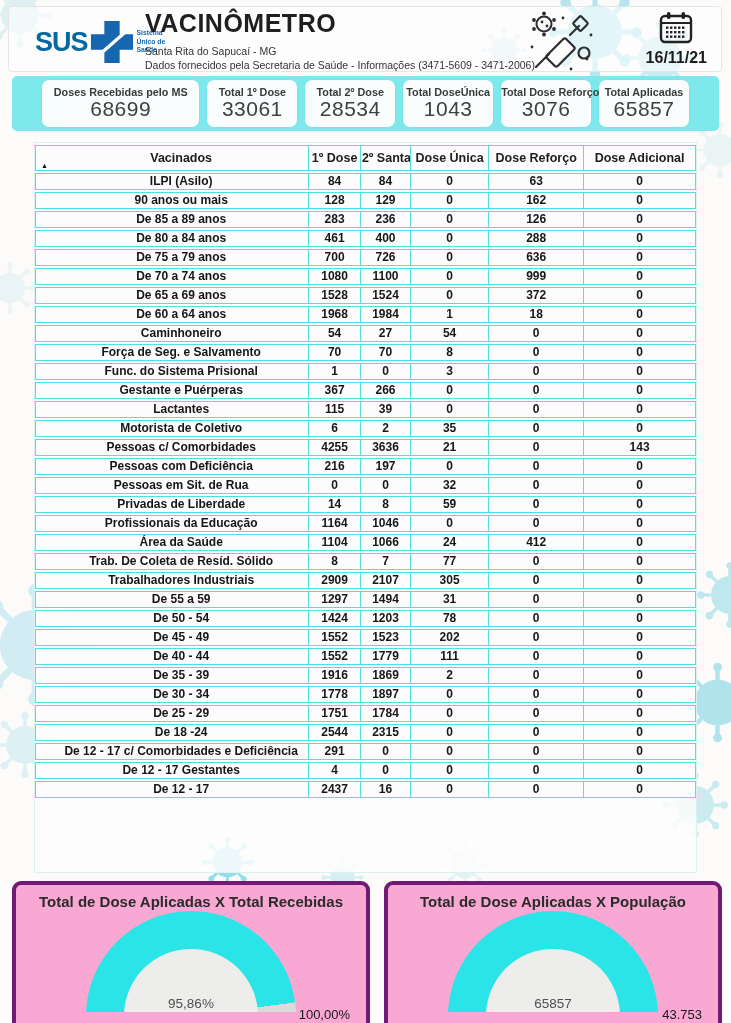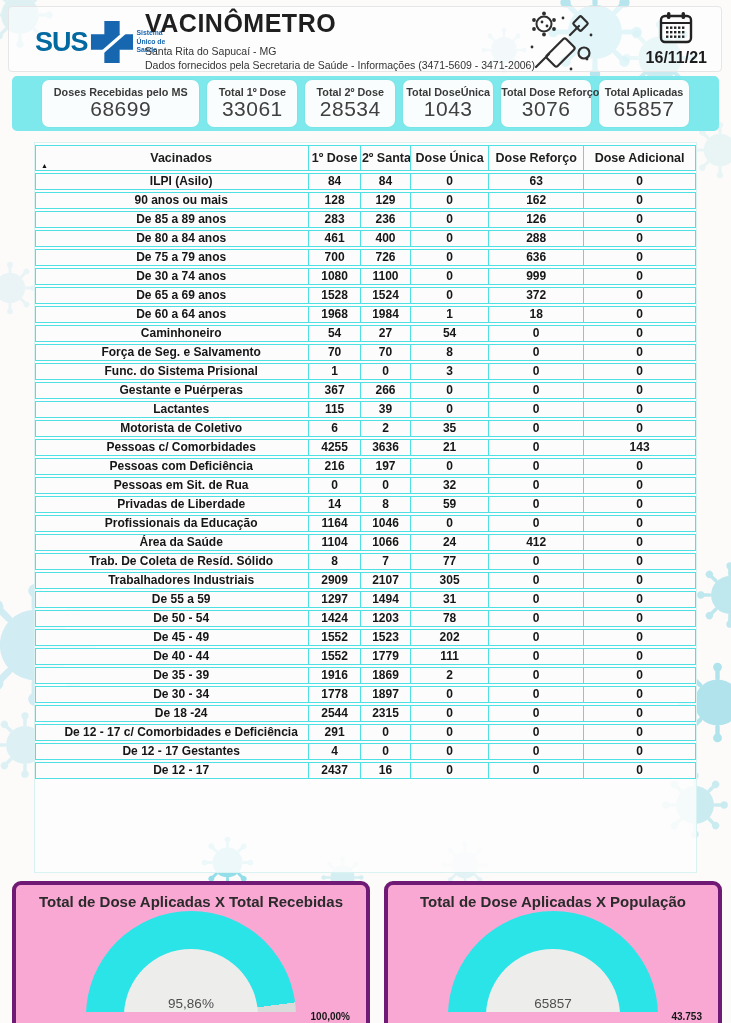--- a/index.html
+++ b/index.html
@@ -68,21 +68,21 @@
     border:4px solid #701a75;border-radius:9px;
   }
   .gauge-card.left{left:12px;width:358px;}
   .gauge-card.right{left:384px;width:338px;}
   .gauge-title{margin-top:8px;text-align:center;font-size:15px;font-weight:700;color:#2b2b2b;}
   .arc-wrap{position:relative;width:210px;height:101px;margin:1px auto 0;overflow:hidden;}
   .arc-circle{width:210px;height:210px;border-radius:50%;}
   .arc-inner{position:absolute;left:38px;top:38px;width:134px;height:134px;border-radius:50%;background:#ededec;}
   .gauge-value{position:absolute;left:0;width:100%;bottom:1px;text-align:center;font-size:13.5px;color:#4f4f4f;z-index:2;}
   .gauge-min{position:absolute;left:16px;bottom:0;font-size:14px;font-weight:700;color:#161616;}
-  .gauge-max{position:absolute;right:16px;bottom:15px;font-size:10px;font-weight:700;color:#161616;}
+  .gauge-max{position:absolute;right:16px;bottom:15px;font-size:13px;font-weight:400;color:#161616;}
 </style>
 </head>
 <body>
 
 <svg width="0" height="0" style="position:absolute">
   <defs>
     <g id="virus-shape">
       <circle cx="0" cy="0" r="26" fill="currentColor"></circle>
       <g fill="currentColor">
         <g>
@@ -325,21 +325,21 @@
   </tr>
         <tr>
     <td>De 75 a 79 anos</td>
     <td>700</td>
     <td>726</td>
     <td>0</td>
     <td>636</td>
     <td>0</td>
   </tr>
         <tr>
-    <td>De 30 a 74 anos</td>
+    <td>De 70 a 74 anos</td>
     <td>1080</td>
     <td>1100</td>
     <td>0</td>
     <td>999</td>
     <td>0</td>
   </tr>
         <tr>
     <td>De 65 a 69 anos</td>
     <td>1528</td>
     <td>1524</td>
@@ -504,20 +504,28 @@
     <td>1916</td>
     <td>1869</td>
     <td>2</td>
     <td>0</td>
     <td>0</td>
   </tr>
         <tr>
     <td>De 30 - 34</td>
     <td>1778</td>
     <td>1897</td>
+    <td>0</td>
+    <td>0</td>
+    <td>0</td>
+  </tr>
+        <tr>
+    <td>De 25 - 29</td>
+    <td>1751</td>
+    <td>1784</td>
     <td>0</td>
     <td>0</td>
     <td>0</td>
   </tr>
         <tr>
     <td>De 18 -24</td>
     <td>2544</td>
     <td>2315</td>
     <td>0</td>
     <td>0</td>

